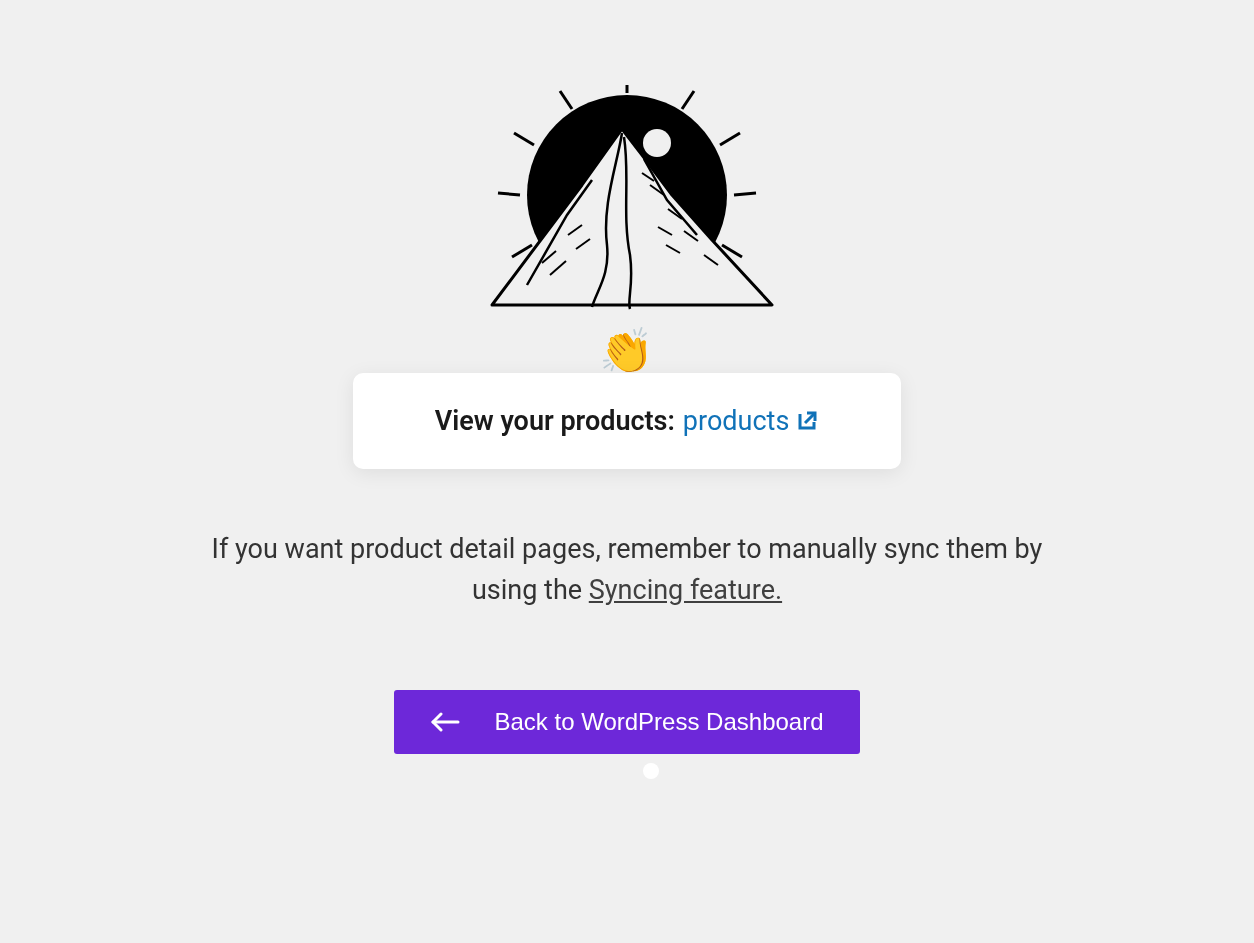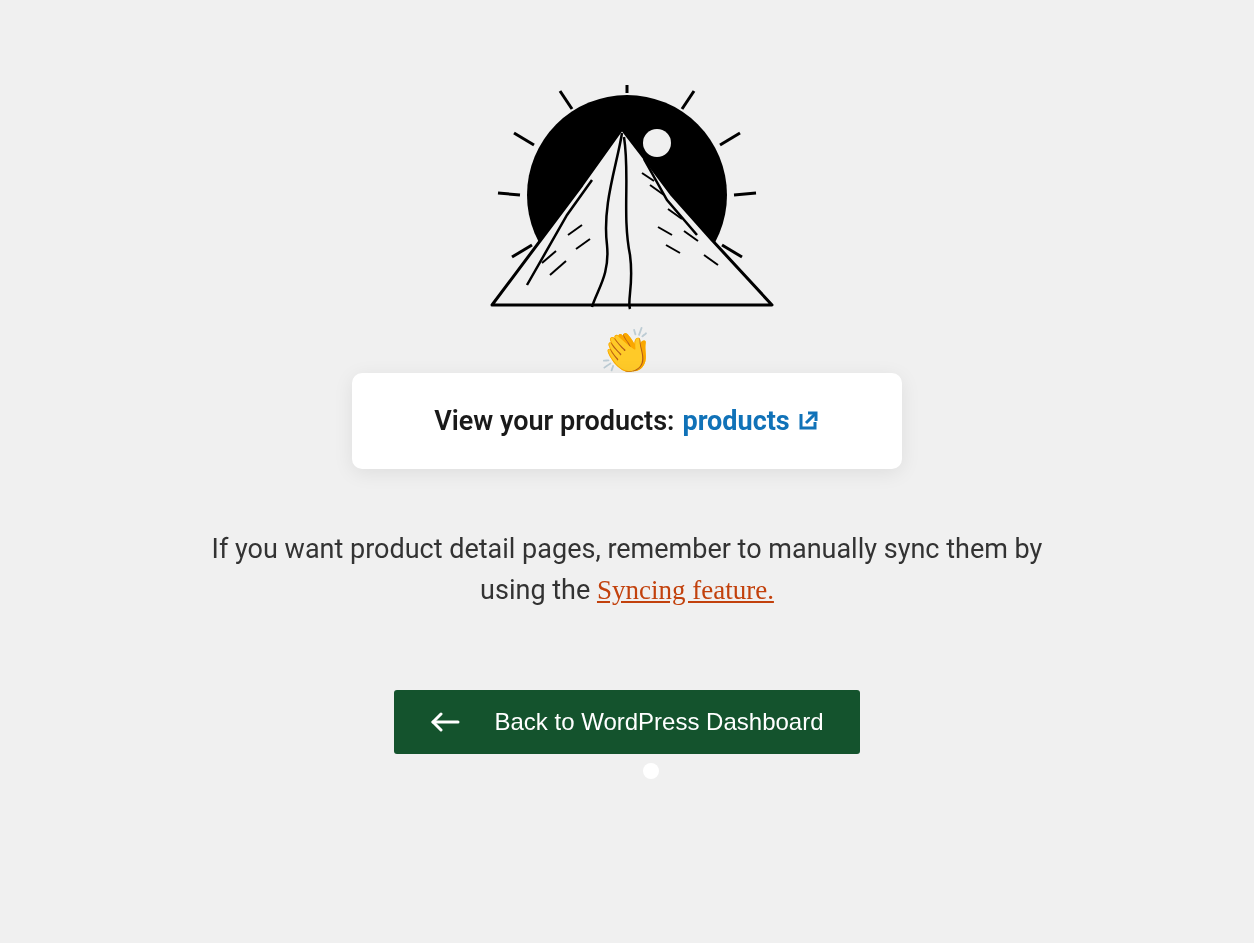--- a/index.html
+++ b/index.html
@@ -52,42 +52,40 @@
     .card-label {
       font-weight: 600;
       color: #1a1a1a;
     }
     .card-link {
       color: #1072b8;
       text-decoration: none;
       display: flex;
       align-items: center;
       gap: 6px;
-      font-weight: bold;
     }
     .ext-icon {
       display: inline-flex;
       width: 24px;
       height: 24px;
     }
     .help-text {
       font-size: 27px;
       color: #333;
       text-align: center;
       max-width: 900px;
       line-height: 1.5;
       margin-bottom: 80px;
     }
     .help-link {
-      color: #c2410c;
+      color: #404040;
       text-decoration: underline;
-      font-family: Liberation Serif, serif;
     }
     .back-button {
-      background-color: #14532d;
+      background-color: #6d28d9;
       color: #fff;
       border: none;
       border-radius: 3px;
       padding: 18px 36px;
       font-size: 24px;
       font-weight: 400;
       cursor: pointer;
       display: flex;
       align-items: center;
       gap: 34px;

